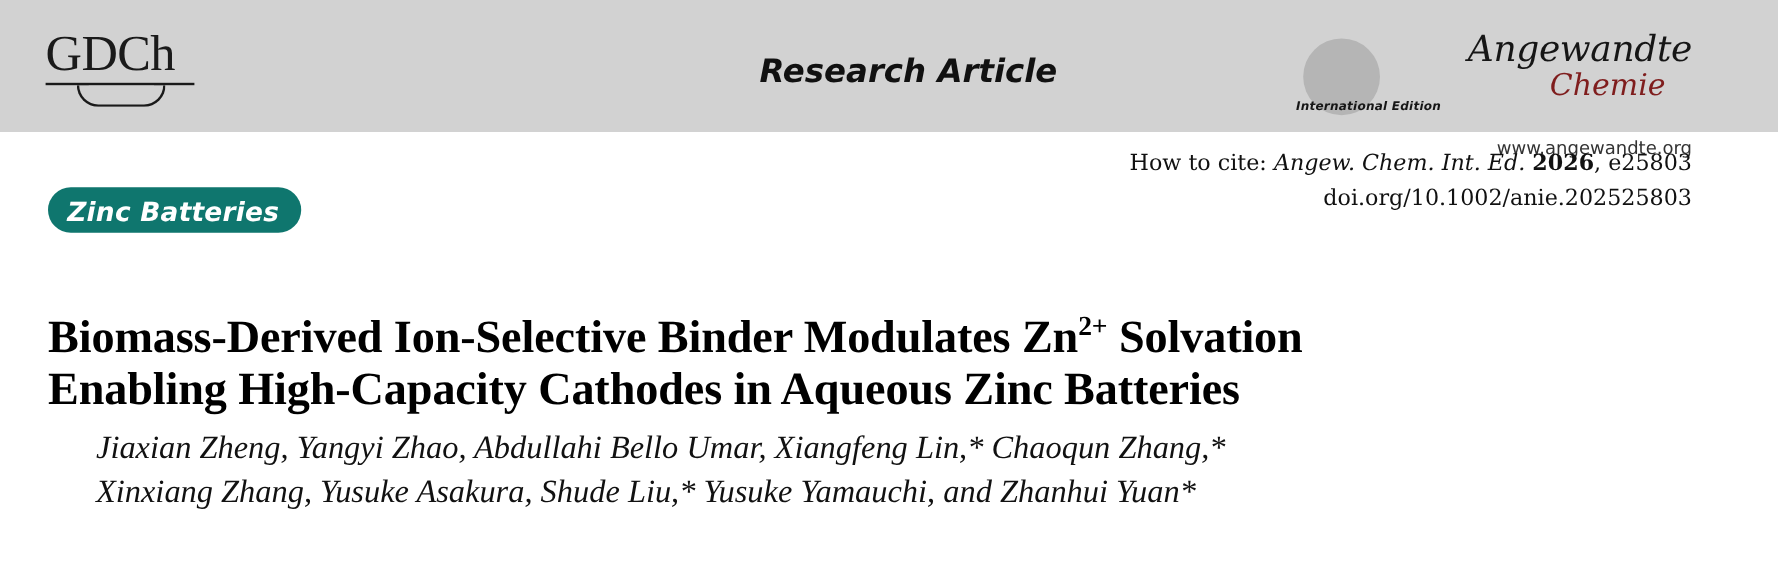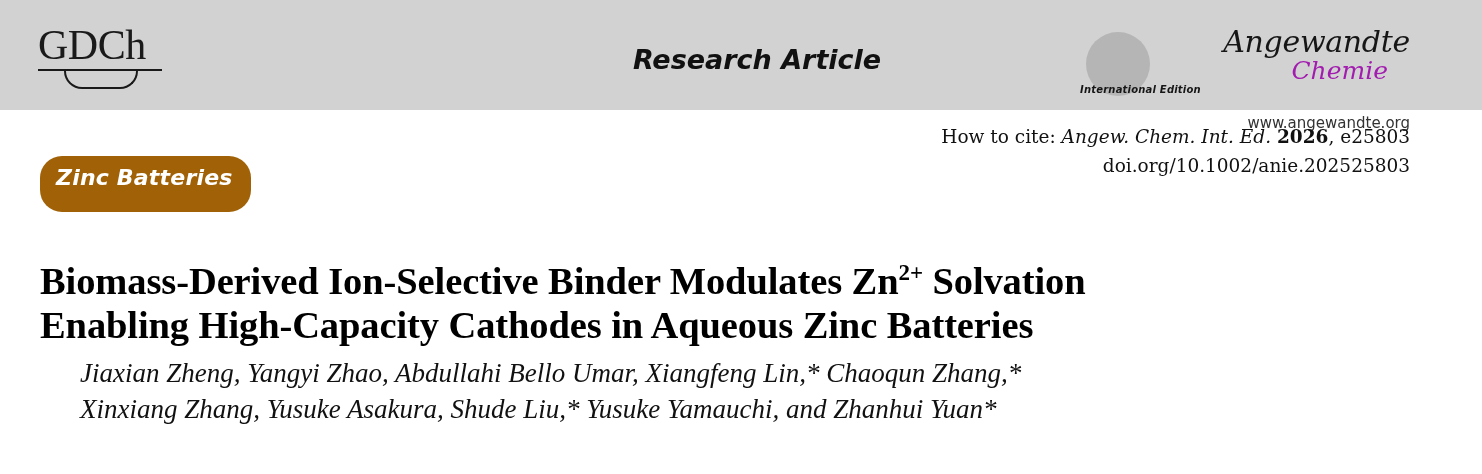--- a/index.html
+++ b/index.html
@@ -97,21 +97,21 @@
     position: absolute;
     left: 0;
     top: 46px;
     width: 330px;
     text-align: right;
     padding-right: 22px;
     box-sizing: border-box;
     font-family: "DejaVu Serif", serif;
     font-style: italic;
     font-size: 25px;
-    color: #a21caf;
+    color: #7f1d1d;
   }
   .intl-edition {
     position: absolute;
     left: 0;
     top: 58px;
     width: 200px;
     text-align: left;
     font-family: "DejaVu Sans", sans-serif;
     font-weight: bold;
     font-style: italic;
@@ -149,27 +149,27 @@
     color: #111111;
   }
   .citation .ital { font-style: italic; }
   .citation .bold { font-weight: bold; }
 
   
   .badge {
     position: absolute;
     left: 40px;
     top: 156px;
-    background: #a16207;
+    background: #0f766e;
     color: #ffffff;
     font-family: "DejaVu Sans", sans-serif;
     font-style: italic;
     font-weight: bold;
     font-size: 22px;
-    padding: 9px 18px 22px 16px;
+    padding: 9px 18px 4px 16px;
     letter-spacing: 0.2px;
     border-radius: 22px;
   }
 
   
   .title {
     position: absolute;
     left: 40px;
     top: 233px;
     width: 1300px;

